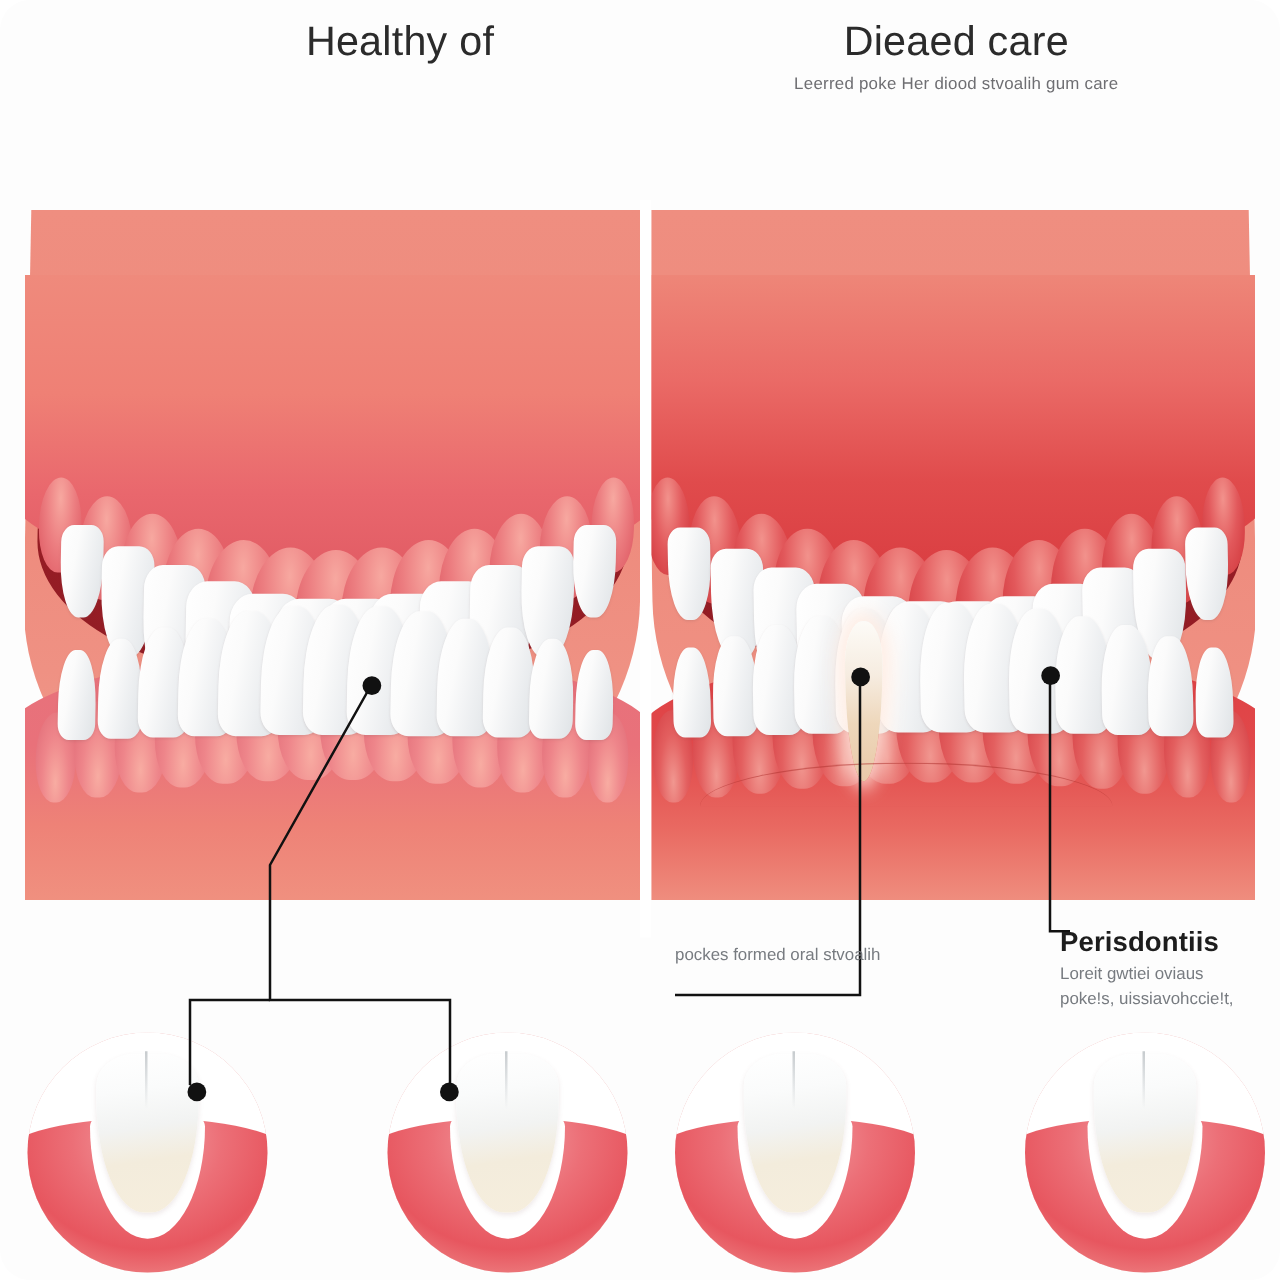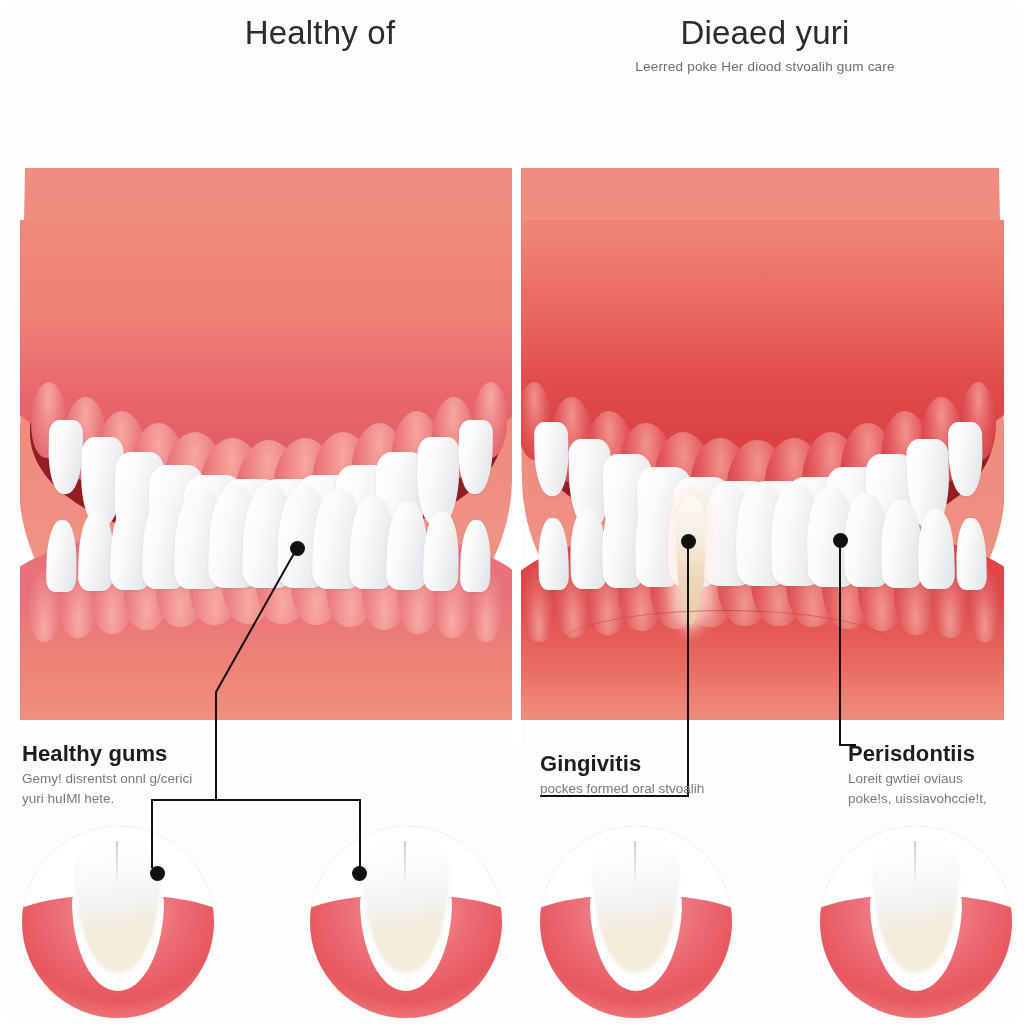--- a/index.html
+++ b/index.html
@@ -153,21 +153,21 @@
 
 <div id="poster">
 
   <div class="title-zone">
 
     <div class="title-col title-left">
       <div class="eyebrow">Healthy of</div>
     </div>
 
     <div class="title-col title-right">
-      <div class="eyebrow">Dieaed yuri</div>
+      <div class="eyebrow">Dieaed care</div>
       <div class="subtitle">Leerred poke Her diood stvoalih gum care</div>
     </div>
 
   </div>
 
   <div class="panels">
 
     <div class="panel panel-left">
       <div class="mouth healthy">
         <div class="cavity"></div>
@@ -417,28 +417,22 @@
 
     <polyline points="688,541 688,796 540,796" fill="none" stroke="#111111" stroke-width="2"></polyline>
 
     <polyline points="840,540 840,745 856,745" fill="none" stroke="#111111" stroke-width="2"></polyline>
   </svg>
 
   <div class="dot" style="left:290px;top:541px;"></div>
   <div class="dot" style="left:681px;top:534px;"></div>
   <div class="dot" style="left:833px;top:533px;"></div>
 
-  <div class="caption cap-healthy">
-    <div class="cap-head">Healthy gums</div>
-    <div class="cap-body">Gemy! disrentst onnl g/cerici</div>
-    <div class="cap-body">yuri huIMl hete.</div>
-  </div>
 
   <div class="caption cap-gingivitis">
-    <div class="cap-head">Gingivitis</div>
     <div class="cap-body">pockes formed oral stvoalih</div>
   </div>
 
   <div class="caption cap-perio">
     <div class="cap-head">Perisdontiis</div>
     <div class="cap-body">Loreit  gwtiei oviaus</div>
     <div class="cap-body">poke!s, uissiavohccie!t,</div>
   </div>
 
   <div class="insets">

